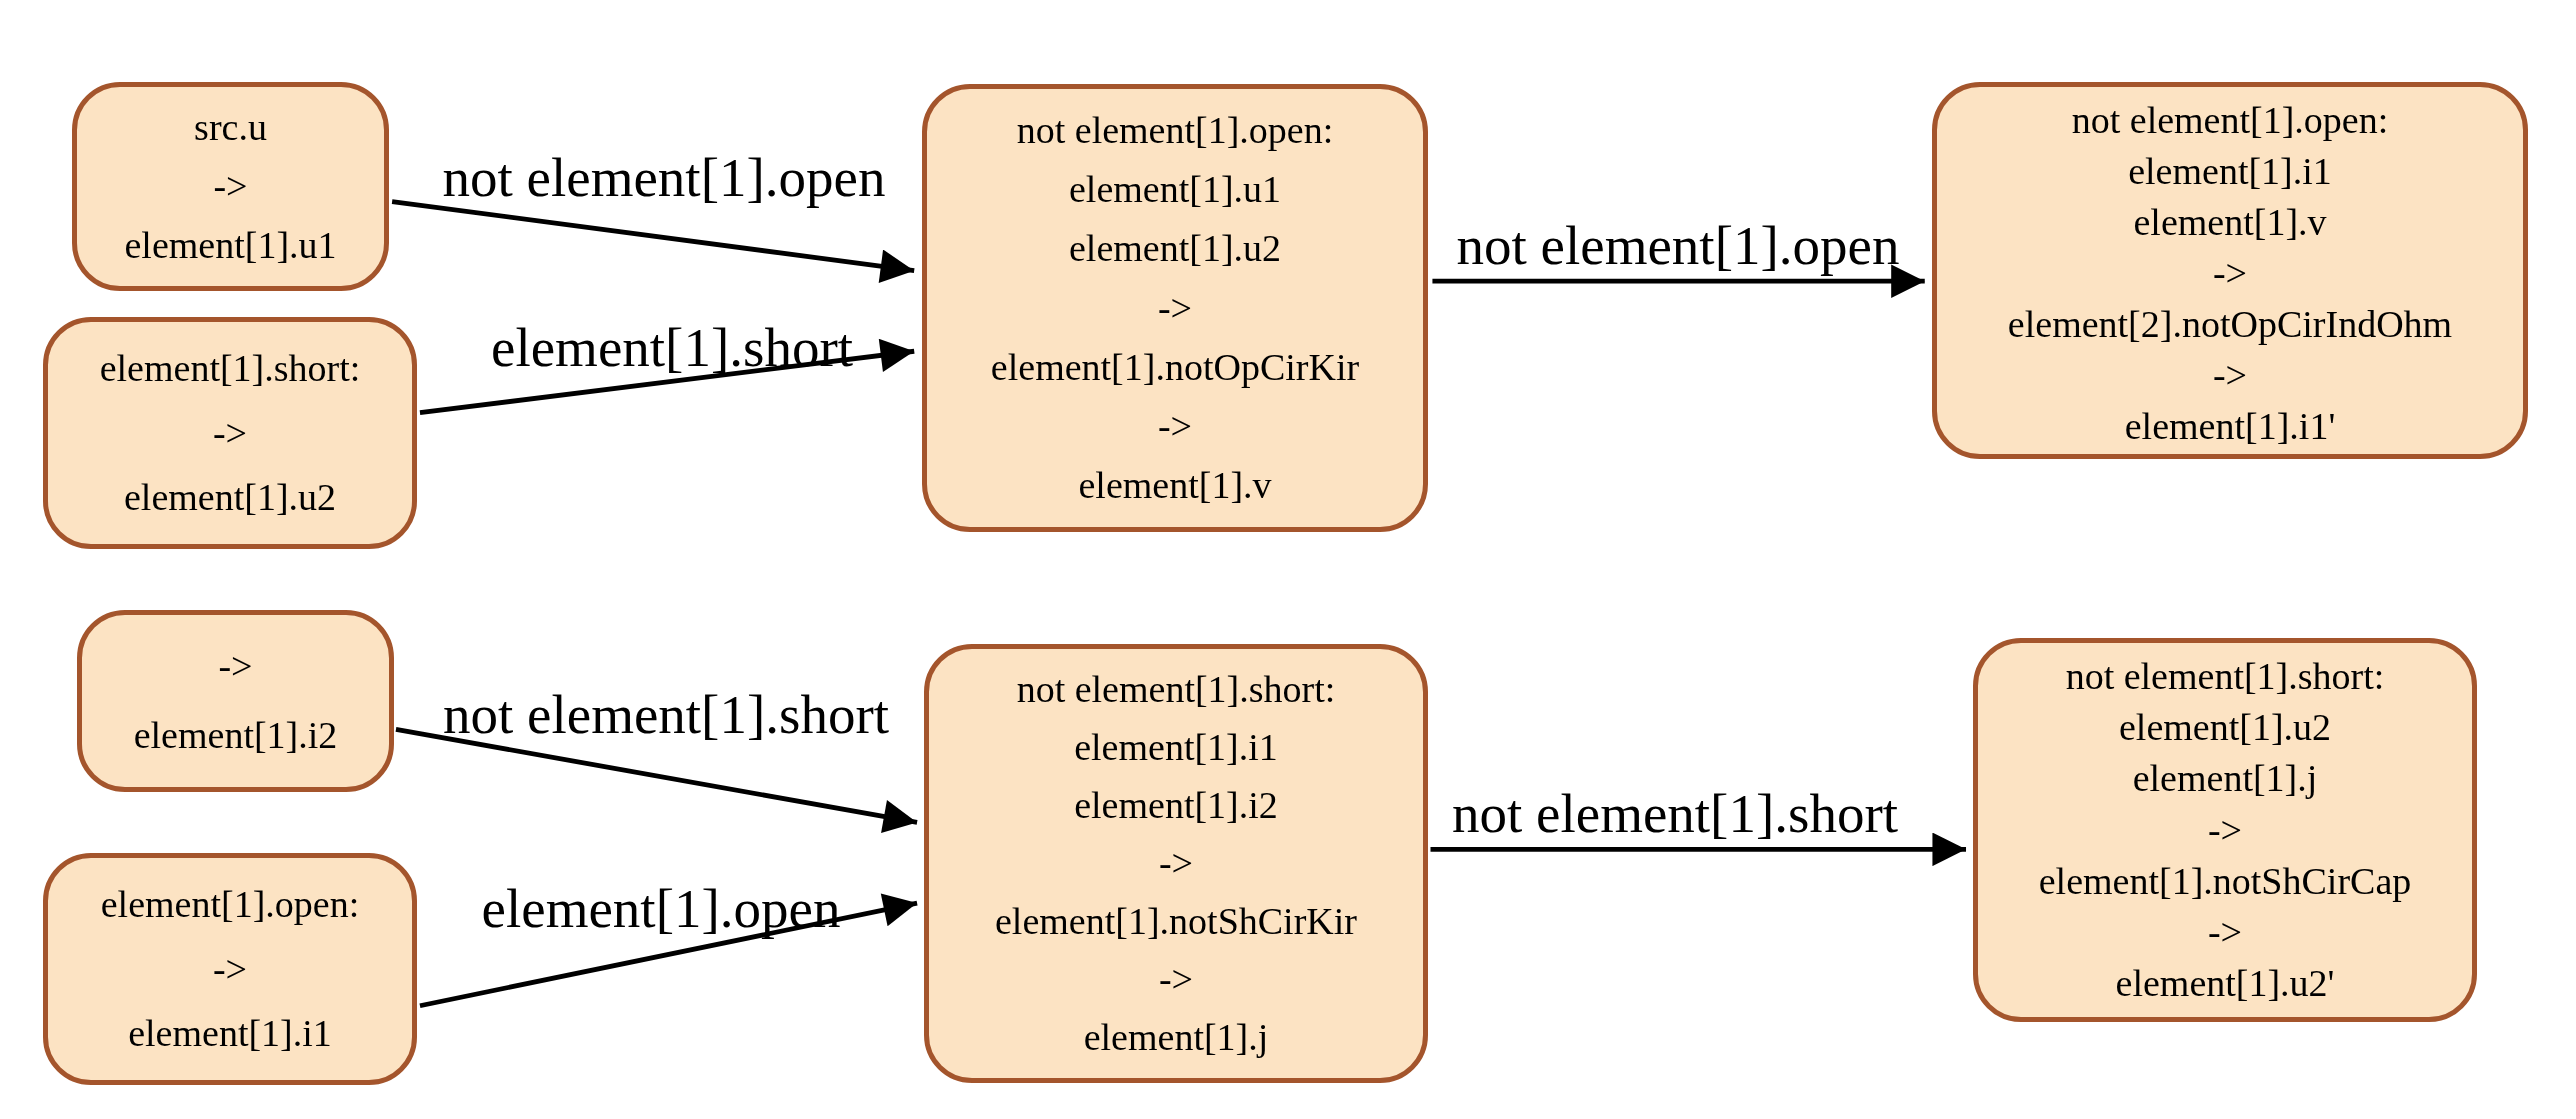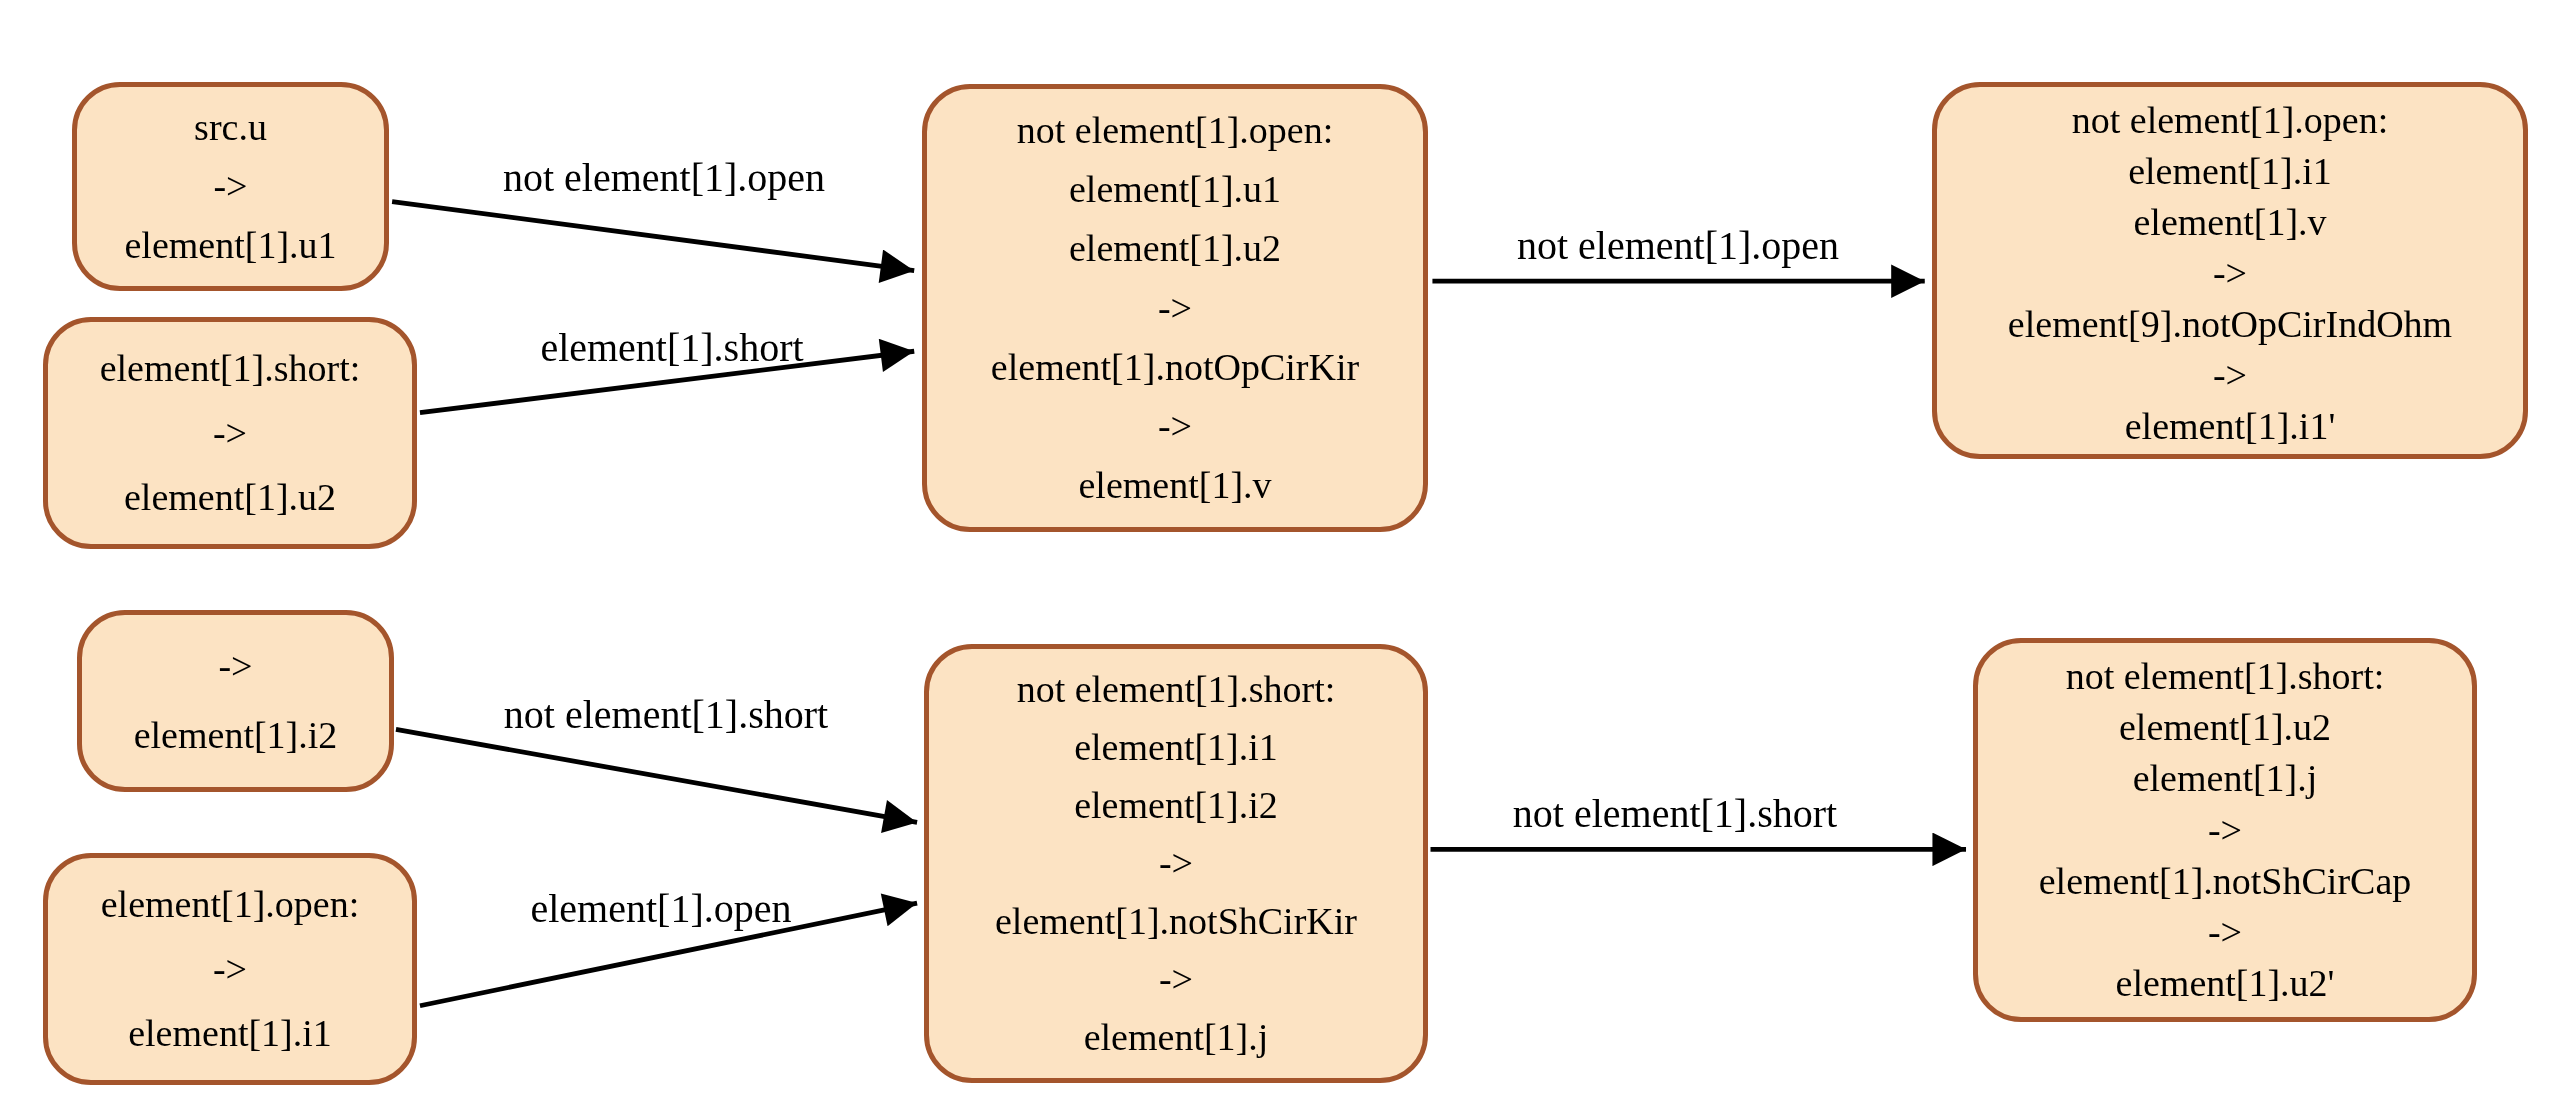--- a/index.html
+++ b/index.html
@@ -36,21 +36,21 @@
     text-align: center;
     padding: 7.7px 9.6px;
     font-size: 38px;
     line-height: 51px;
     white-space: nowrap;
   }
   .ln { width: 100%; }
   .elabel {
     position: absolute;
     transform: translate(-50%, -50%);
-    font-size: 40px;
+    font-size: 55px;
     line-height: 50px;
     white-space: nowrap;
     text-align: center;
   }
 </style>
 </head>
 <body>
 
 <div class="canvas">
 
@@ -100,21 +100,21 @@
     <div class="ln">element[1].notOpCirKir</div>
     <div class="ln">-&gt;</div>
     <div class="ln">element[1].v</div>
   </div>
 
   <div class="node" style="left:1932px; top:82px; width:596px; height:377px;">
     <div class="ln">not element[1].open:</div>
     <div class="ln">element[1].i1</div>
     <div class="ln">element[1].v</div>
     <div class="ln">-&gt;</div>
-    <div class="ln">element[9].notOpCirIndOhm</div>
+    <div class="ln">element[2].notOpCirIndOhm</div>
     <div class="ln">-&gt;</div>
     <div class="ln">element[1].i1'</div>
   </div>
 
   <div class="node" style="left:77px; top:610px; width:317px; height:182px;">
     <div class="ln">-&gt;</div>
     <div class="ln">element[1].i2</div>
   </div>
 
   <div class="node" style="left:43px; top:853px; width:374px; height:232px;">

